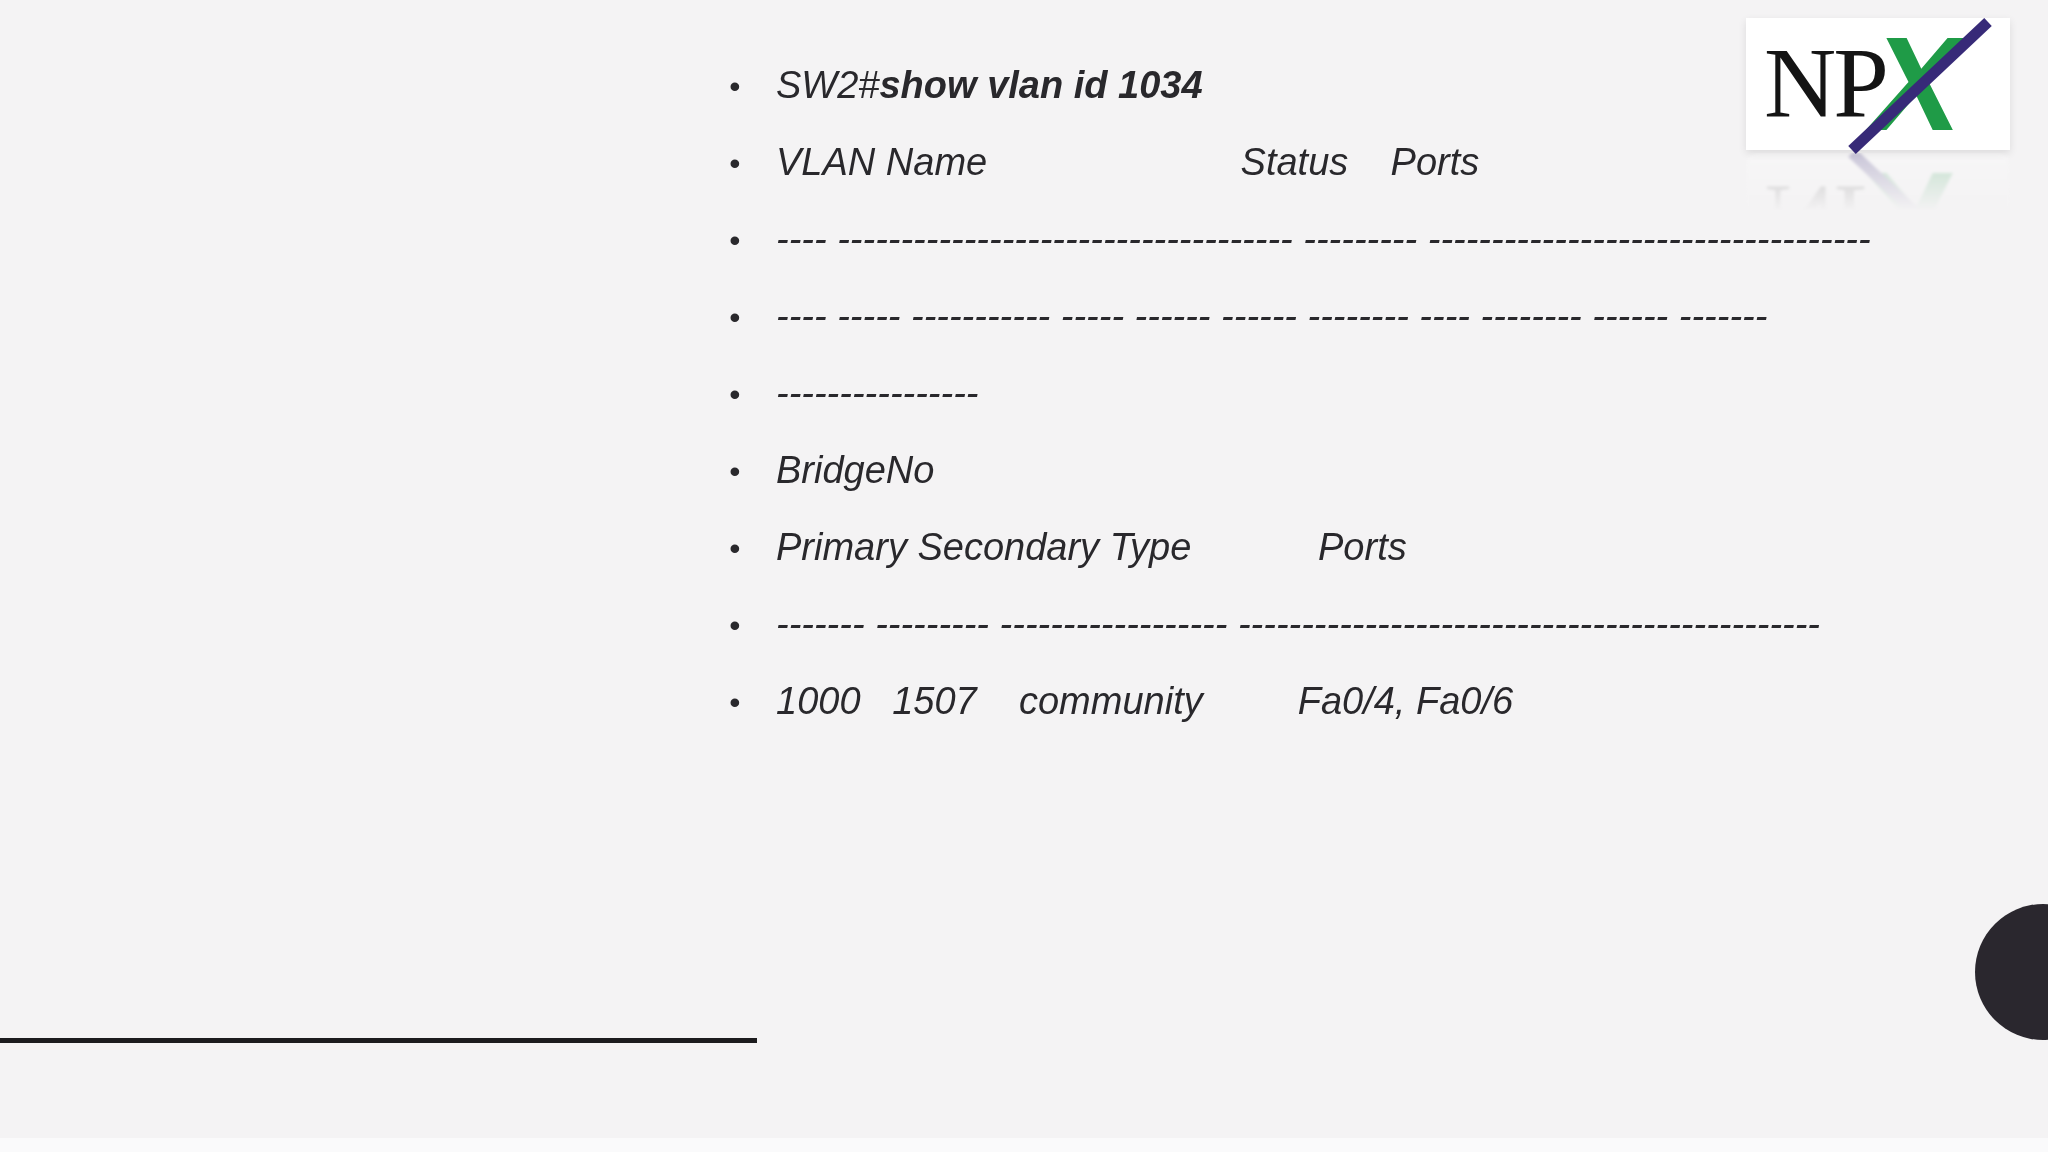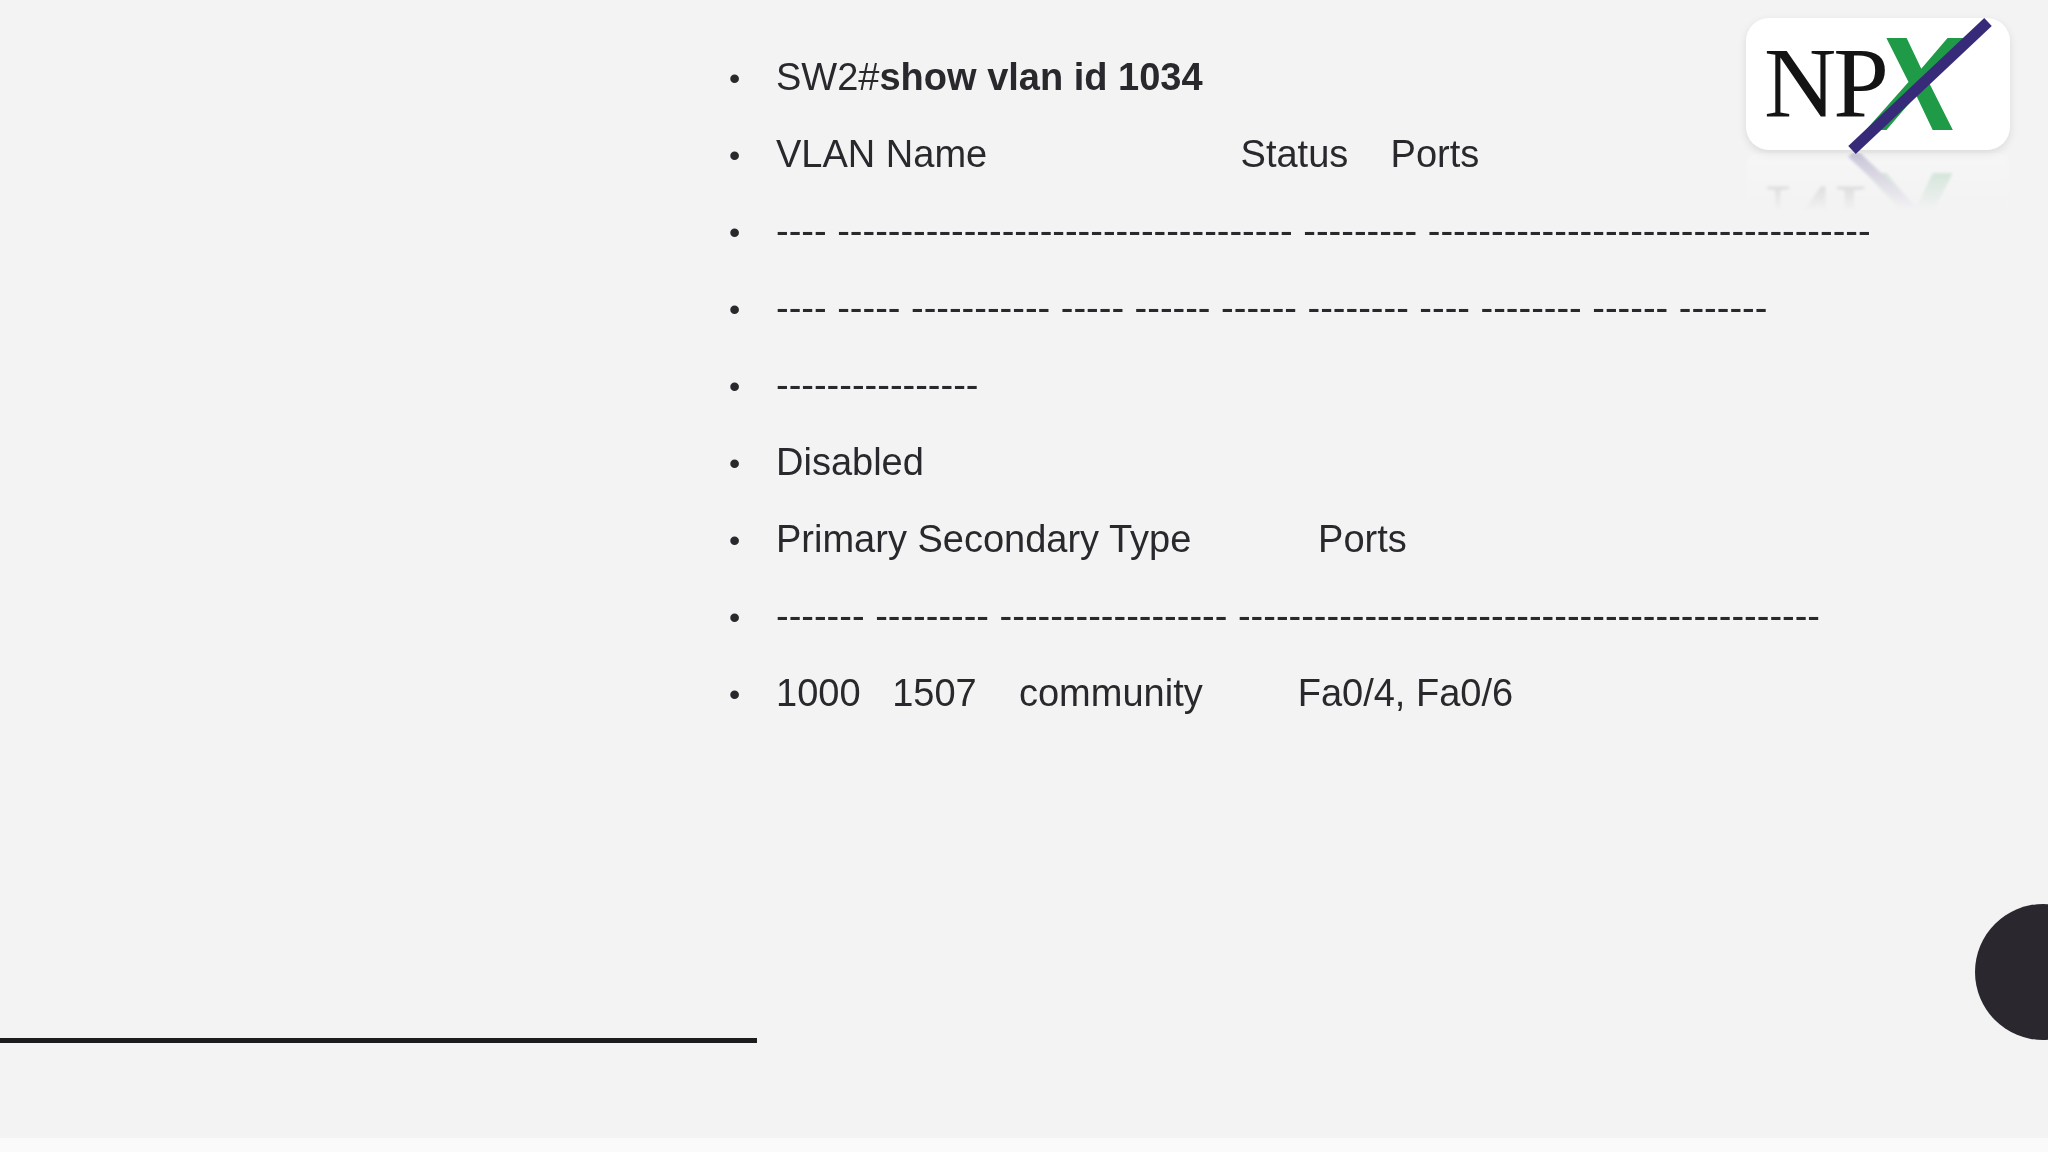--- a/index.html
+++ b/index.html
@@ -4,21 +4,21 @@
 <style>
   html,body{margin:0;padding:0;}
   body{
     width:2048px;height:1152px;position:relative;overflow:hidden;
     background:#f4f3f4;
     font-family:"Liberation Sans",sans-serif;
     color:#29282c;
   }
   .slide{position:absolute;inset:0;}
   
-  .content{position:absolute;left:776px;top:49px;width:1250px;}
+  .content{position:absolute;left:776px;top:57px;width:1250px;font-style:italic;}
   ul.term{list-style:none;margin:0;padding:0;}
   ul.term li{
     position:relative;
     font-size:38px;line-height:56px;
     margin:0 0 21px 0;
     white-space:pre-wrap;
     letter-spacing:0px;
   }
   ul.term li::before{
     content:"\2022";
@@ -28,21 +28,21 @@
   .cmd-bold{font-weight:bold;}
   
   .rule{position:absolute;left:0;top:1038px;width:757px;height:5px;background:#1c1b1e;}
   
   .corner-circle{position:absolute;left:1975px;top:904px;width:136px;height:136px;border-radius:50%;background:#2a272e;}
   
   .bottom-band{position:absolute;left:0;bottom:0;width:2048px;height:14px;background:#fafafb;}
   
   .logo{
     position:absolute;left:1746px;top:18px;width:264px;height:132px;
-    background:#ffffff;border-radius:23px;
+    background:#ffffff;border-radius:0;
     box-shadow:0 3px 8px rgba(0,0,0,0.10);
   }
   .logo .np{
     position:absolute;left:18px;top:6px;
     font-family:"Liberation Serif",serif;
     font-size:100px;line-height:118px;color:#141414;letter-spacing:-3px;
   }
   .logo svg{position:absolute;right:4px;top:0px;overflow:visible;}
   .logo-reflection{
     position:absolute;left:1746px;top:153px;width:264px;height:64px;
@@ -69,21 +69,21 @@
 
 <div class="slide">
 
   <div class="content">
     <ul class="term">
       <li><span>SW2#</span><span class="cmd-bold">show vlan id 1034</span></li>
       <li>VLAN Name                        Status    Ports</li>
       <li>---- ------------------------------------ --------- -----------------------------------</li>
       <li>---- ----- ----------- ----- ------ ------ -------- ---- -------- ------ -------</li>
       <li>----------------</li>
-      <li>Disabled</li>
+      <li>BridgeNo</li>
       <li>Primary Secondary Type            Ports</li>
       <li>------- --------- ------------------ ----------------------------------------------</li>
       <li>1000   1507    community         Fa0/4, Fa0/6</li>
     </ul>
   </div>
 
   <div class="logo">
     <span class="np">NP</span>
     <svg width="140" height="140" viewBox="0 0 140 140">
       <text x="6" y="112" font-family="Liberation Sans, sans-serif" font-size="134" font-weight="bold" font-style="italic" fill="#1f9b47">X</text>

